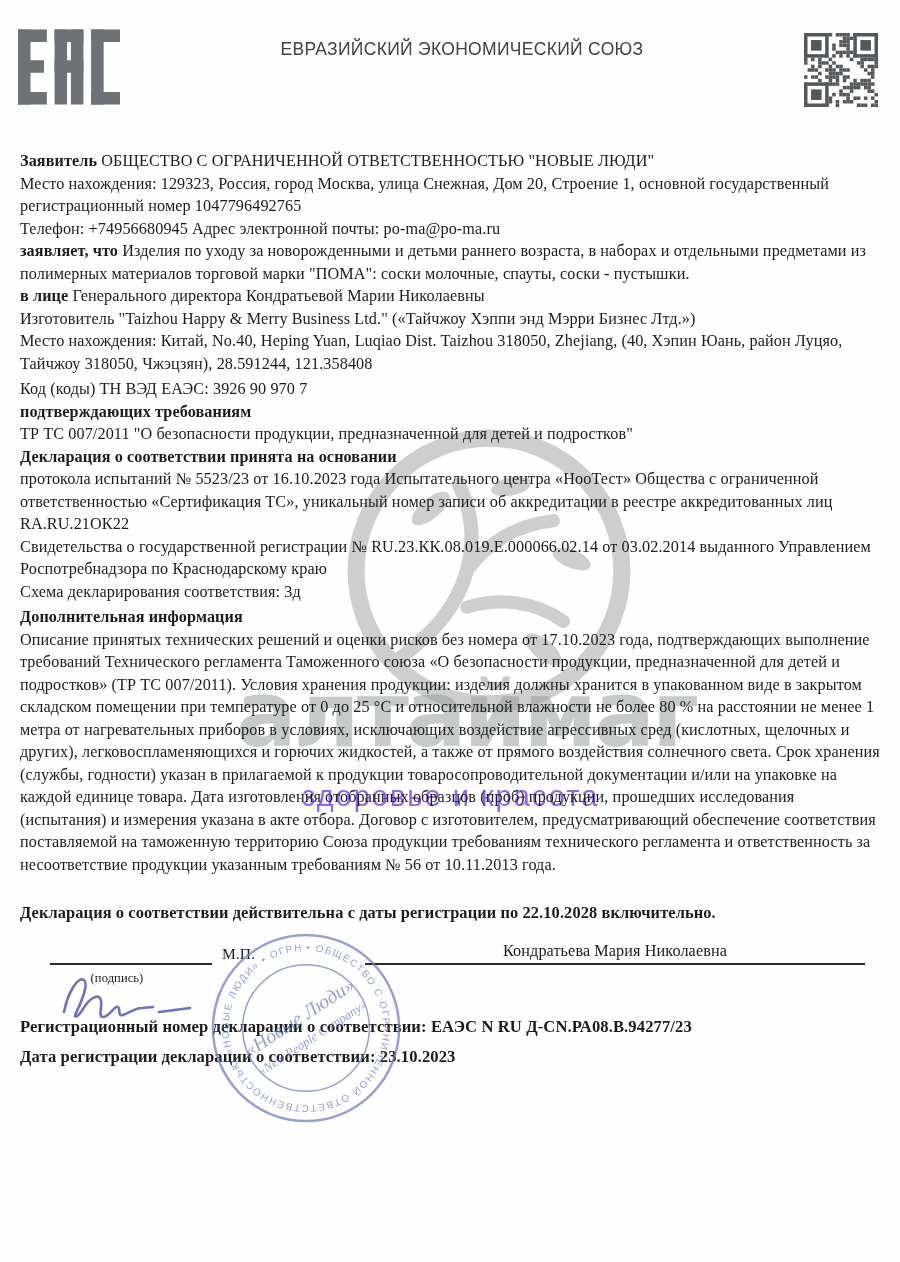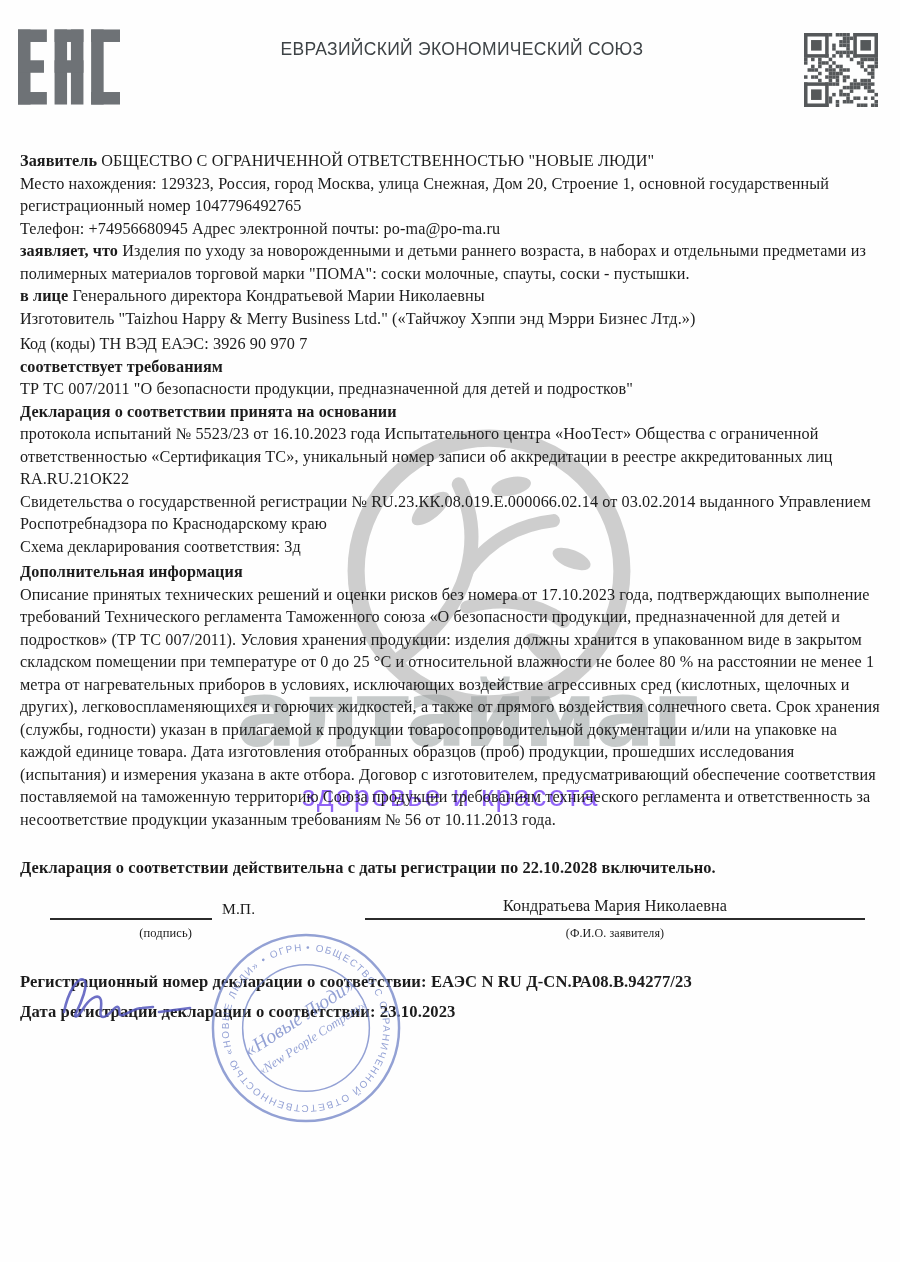--- a/index.html
+++ b/index.html
@@ -27,21 +27,21 @@
             font-size:16.2px;line-height:22.5px;letter-spacing:.1px;}
   .doc-body p{margin:0;}
   .lead{font-weight:bold;}
   .sp{margin-top:3px !important;}
 
   .validity{margin-top:26px;font-weight:bold;font-size:16.4px;}
 
   
   .sig-row{position:relative;height:58px;margin-top:9px;}
   .sig-line-left{position:absolute;left:30px;top:29px;width:162px;border-top:2px solid #2b2b2b;}
-  .sig-cap-left{position:absolute;left:22px;top:33px;width:150px;text-align:right;font-size:12.5px;}
+  .sig-cap-left{position:absolute;left:22px;top:33px;width:150px;text-align:center;font-size:12.5px;}
   .mp-label{position:absolute;left:202px;top:9px;font-size:15.5px;}
   .fio-name{position:absolute;left:345px;top:6px;width:500px;text-align:center;font-size:16.2px;}
   .sig-line-right{position:absolute;left:345px;top:29px;width:500px;border-top:2px solid #2b2b2b;}
   .fio-cap{position:absolute;left:345px;top:33px;width:500px;text-align:center;font-size:12px;}
 
   .reg-line{margin-top:24px;font-weight:bold;font-size:16.6px;}
   .date-line{margin-top:8px;font-weight:bold;font-size:16.6px;}
 
   
   .stamp{position:absolute;left:207px;top:928px;width:198px;height:200px;z-index:2;opacity:.72;pointer-events:none;}
@@ -243,39 +243,39 @@
         </svg></div>
   </div>
 
   <div class="doc-body">
     <p><span class="lead">Заявитель</span><span> ОБЩЕСТВО С ОГРАНИЧЕННОЙ ОТВЕТСТВЕННОСТЬЮ "НОВЫЕ ЛЮДИ"</span></p>
     <p><span>Место нахождения: 129323, Россия, город Москва, улица Снежная, Дом 20, Строение 1, основной государственный регистрационный номер 1047796492765</span></p>
     <p><span>Телефон: +74956680945 Адрес электронной почты: po-ma@po-ma.ru</span></p>
     <p><span class="lead">заявляет, что</span><span> Изделия по уходу за новорожденными и детьми раннего возраста, в наборах и отдельными предметами из полимерных материалов торговой марки "ПОМА": соски молочные, спауты, соски - пустышки.</span></p>
     <p><span class="lead">в лице</span><span> Генерального директора Кондратьевой Марии Николаевны</span></p>
     <p><span>Изготовитель "Taizhou Happy &amp; Merry Business Ltd." («Тайчжоу Хэппи энд Мэрри Бизнес Лтд.»)</span></p>
+    <p><span>Место нахождения: Китай, No.40, Heping Yuan, Luqiao Dist. Taizhou 318050, Zhejiang, (40, Хэпин Юань, район Луцяо, Тайчжоу 318050, Чжэцзян), 28.591244, 121.358408</span></p>
     <p class="sp"><span>Код (коды) ТН ВЭД ЕАЭС: 3926 90 970 7</span></p>
-    <p><span class="lead">соответствует требованиям</span><span></span></p>
+    <p><span class="lead">подтверждающих требованиям</span><span></span></p>
     <p><span>ТР ТС 007/2011 "О безопасности продукции, предназначенной для детей и подростков"</span></p>
     <p><span class="lead">Декларация о соответствии принята на основании</span><span></span></p>
     <p><span>протокола испытаний № 5523/23 от 16.10.2023 года Испытательного центра «НооТест» Общества с ограниченной ответственностью «Сертификация ТС», уникальный номер записи об аккредитации в реестре аккредитованных лиц RA.RU.21ОК22</span></p>
     <p><span>Свидетельства о государственной регистрации № RU.23.КК.08.019.Е.000066.02.14 от 03.02.2014 выданного Управлением Роспотребнадзора по Краснодарскому краю</span></p>
     <p><span>Схема декларирования соответствия: 3д</span></p>
     <p class="sp"><span class="lead">Дополнительная информация</span><span></span></p>
     <p><span>Описание принятых технических решений и оценки рисков без номера от 17.10.2023 года, подтверждающих выполнение требований Технического регламента Таможенного союза «О безопасности продукции, предназначенной для детей и подростков» (ТР ТС 007/2011). Условия хранения продукции: изделия должны хранится в упакованном виде в закрытом складском помещении при температуре от 0 до 25 °С и относительной влажности не более 80 % на расстоянии не менее 1 метра от нагревательных приборов в условиях, исключающих воздействие агрессивных сред (кислотных, щелочных и других), легковоспламеняющихся и горючих жидкостей, а также от прямого воздействия солнечного света. Срок хранения (службы, годности) указан в прилагаемой к продукции товаросопроводительной документации и/или на упаковке на каждой единице товара. Дата изготовления отобранных образцов (проб) продукции, прошедших исследования (испытания) и измерения указана в акте отбора. Договор с изготовителем, предусматривающий обеспечение соответствия поставляемой на таможенную территорию Союза продукции требованиям технического регламента и ответственность за несоответствие продукции указанным требованиям № 56 от 10.11.2013 года.</span></p>
 
     <div class="validity">Декларация о соответствии действительна с даты регистрации по 22.10.2028 включительно.</div>
 
     <div class="sig-row">
       <div class="sig-line-left"></div>
       <div class="sig-cap-left">(подпись)</div>
       <div class="mp-label">М.П.</div>
       <div class="fio-name">Кондратьева Мария Николаевна</div>
       <div class="sig-line-right"></div>
-      <div class="fio-cap">(Ф.И.О. заявителя)</div>
     </div>
 
     <div class="reg-line">Регистрационный номер декларации о соответствии: ЕАЭС N RU Д-CN.РА08.В.94277/23</div>
     <div class="date-line">Дата регистрации декларации о соответствии: 23.10.2023</div>
   </div>
 
   <svg class="stamp" viewBox="0 0 200 200">
     <defs>
       <path id="ringPath" d="M 100 22 A 78 78 0 1 1 99.9 22"></path>
     </defs>

